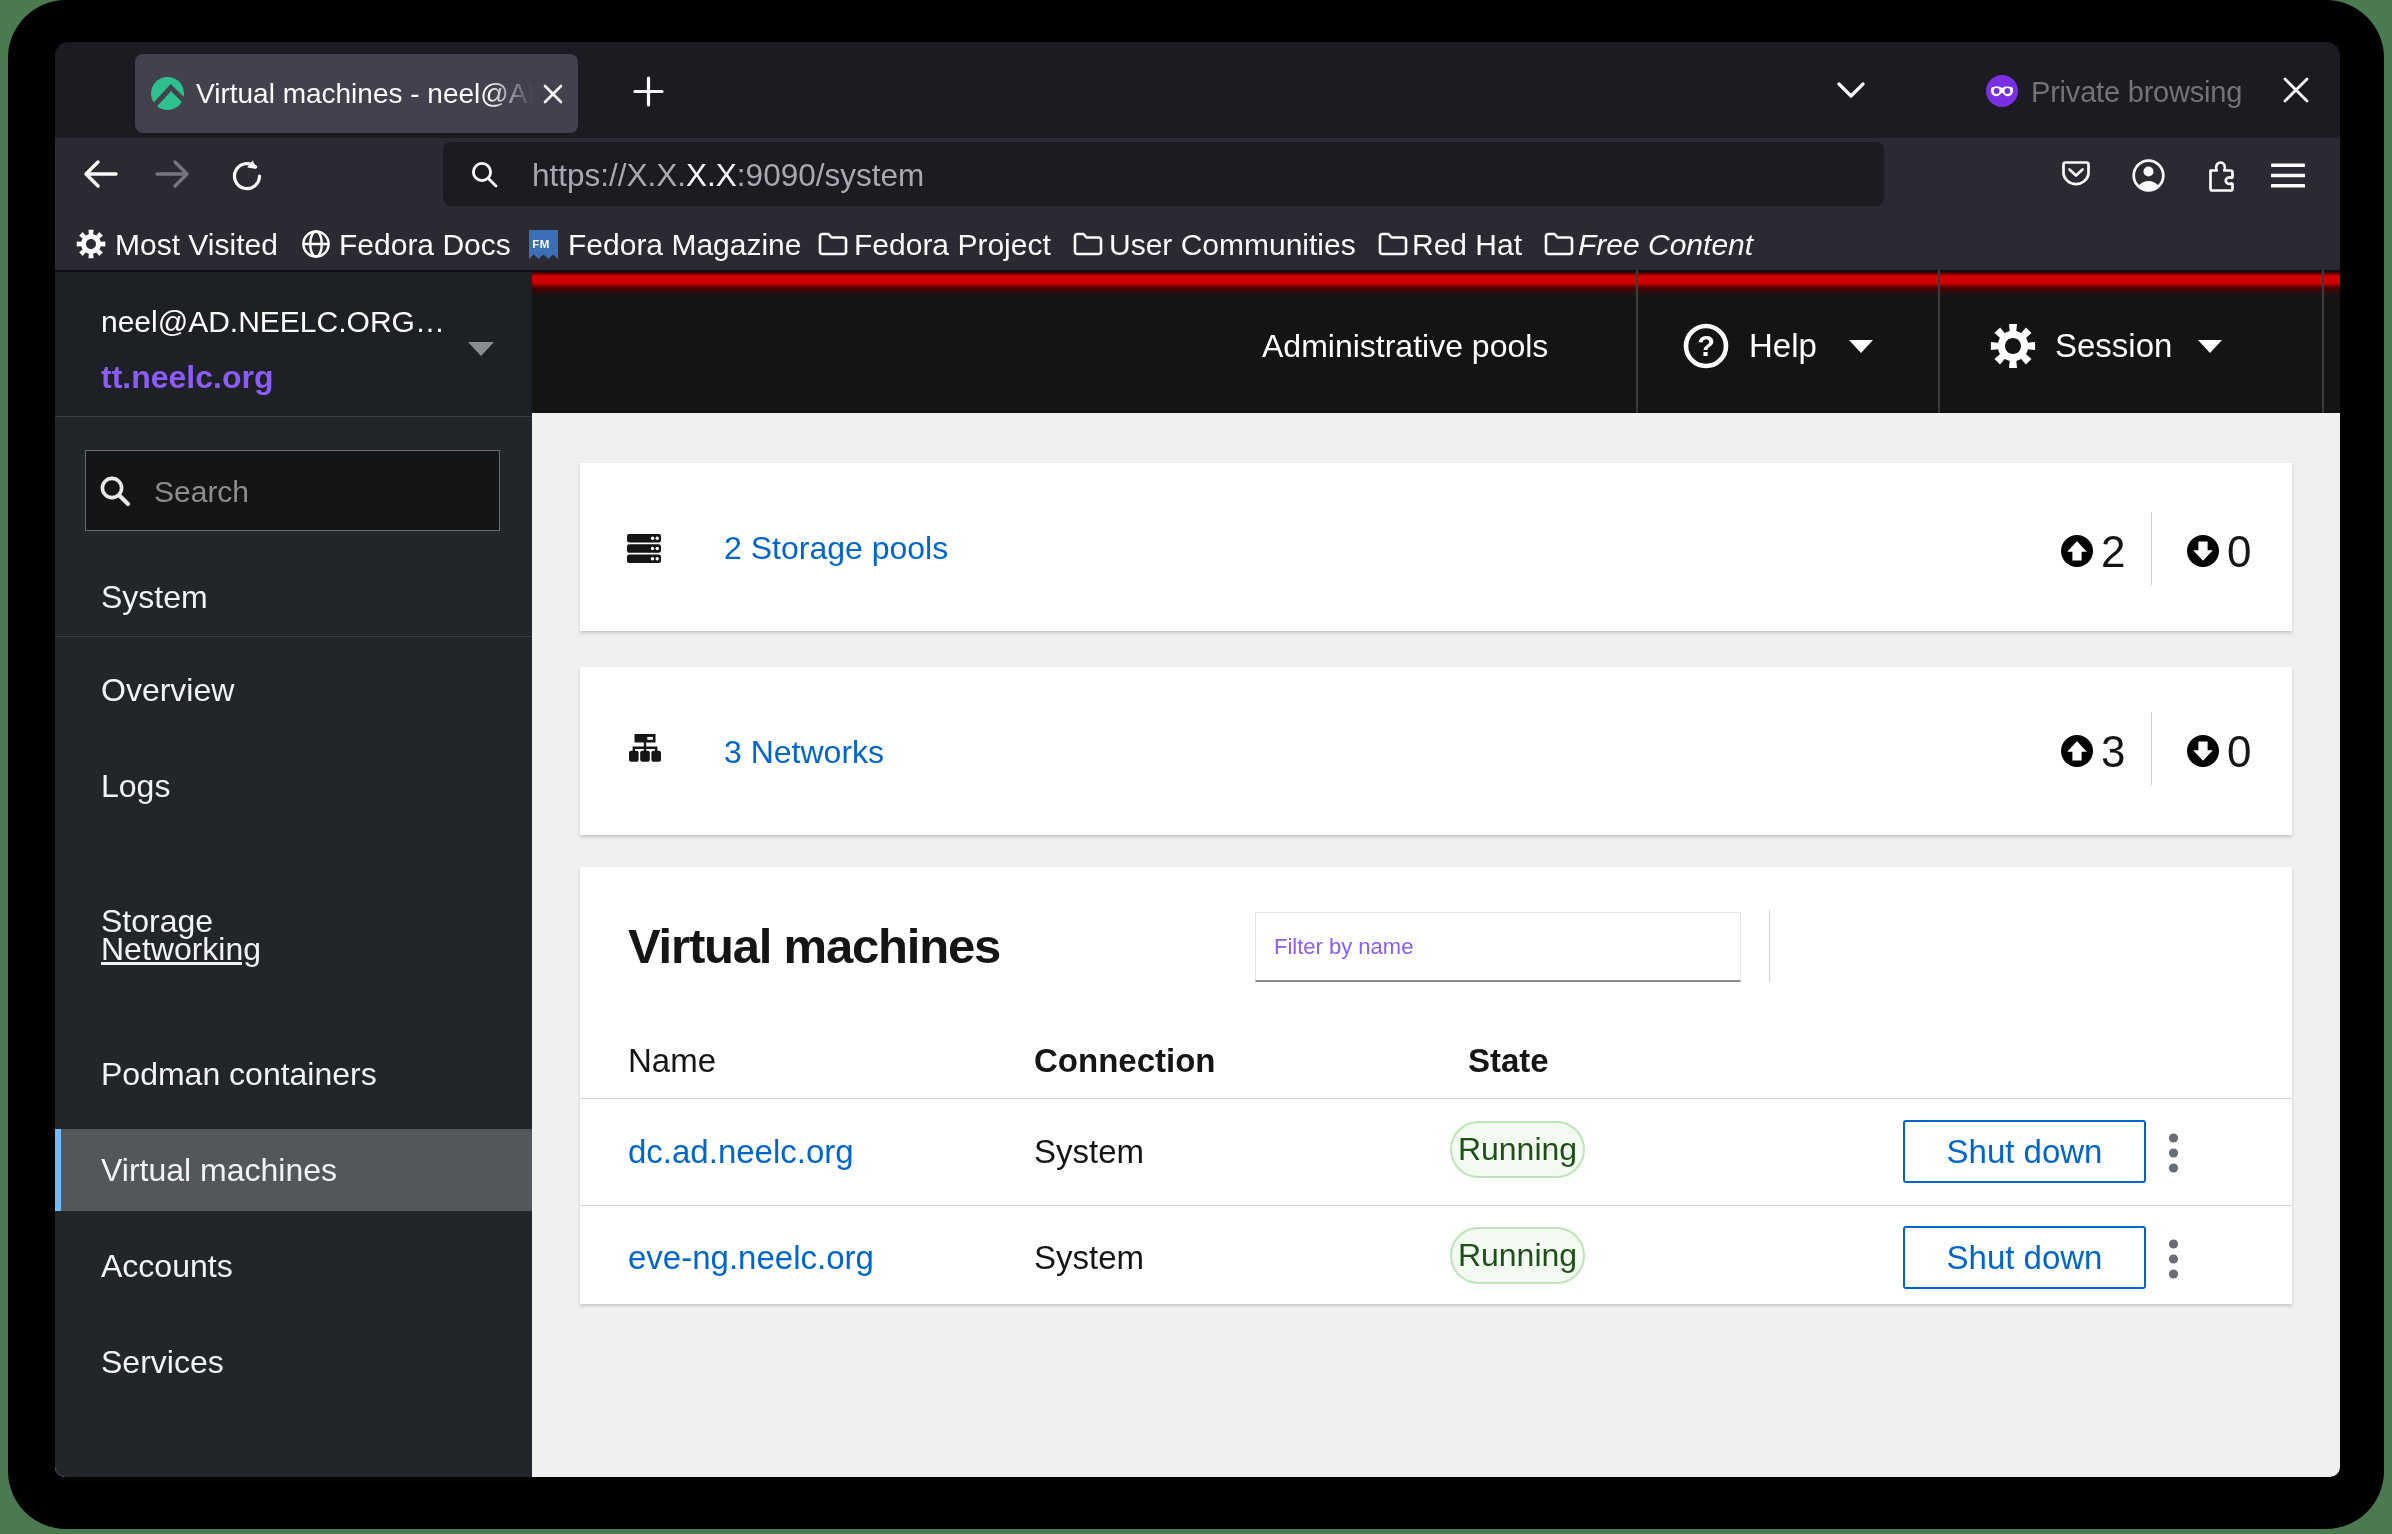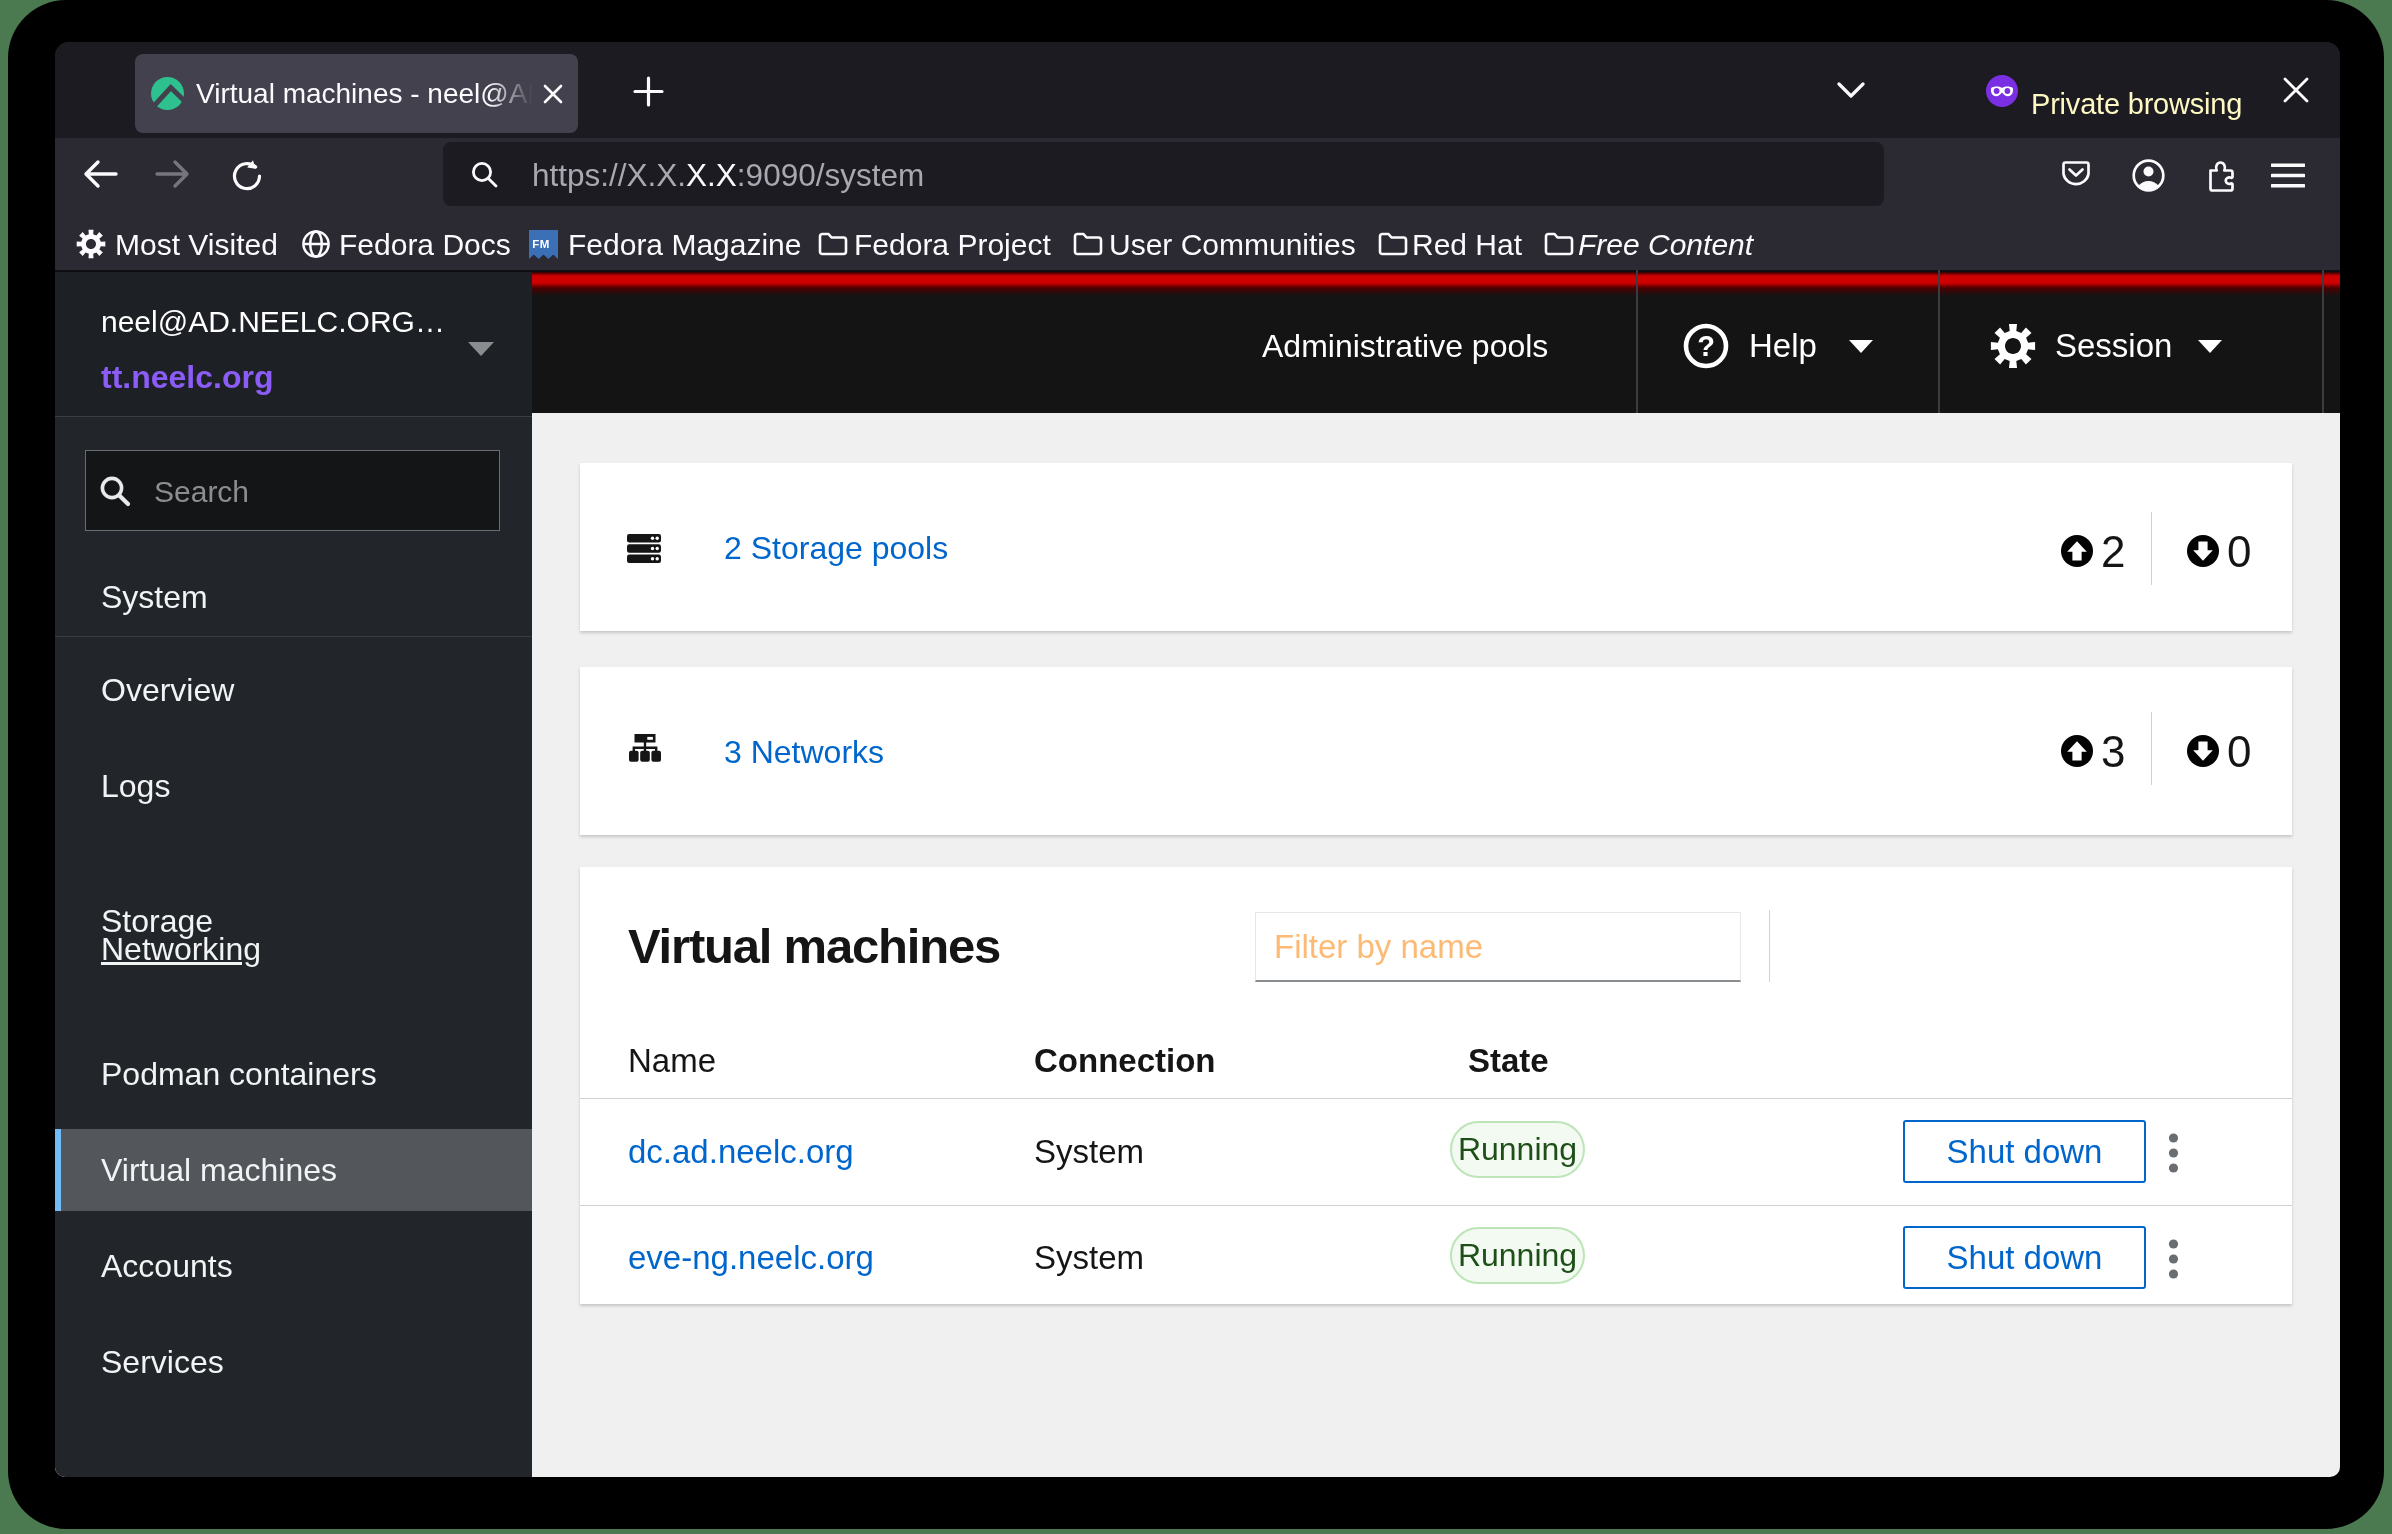--- a/index.html
+++ b/index.html
@@ -45,21 +45,21 @@
     </svg>
 
   <div style="left:1931px;top:33px;width:32px;height:32px;">
     <svg width="32" height="32" viewBox="0 0 32 32">
       <circle cx="16" cy="16" r="16" fill="#7b2fe2"></circle>
       <path d="M5.2 13.0 C8 11.2 12.6 10.9 16 13.0 C19.4 10.9 24 11.2 26.8 13.0 C27.8 17.2 25.6 21.2 22.0 21.2 C19.3 21.2 17.4 19.1 16 17.4 C14.6 19.1 12.7 21.2 10.0 21.2 C6.4 21.2 4.2 17.2 5.2 13.0 Z" fill="#fff"></path>
       <circle cx="10.6" cy="16.0" r="2.9" fill="#7b2fe2"></circle>
       <circle cx="21.4" cy="16.0" r="2.9" fill="#7b2fe2"></circle>
     </svg>
   </div>
-  <div style="left:1976px;top:35px;height:30px;font-size:29px;line-height:30px;color:#fef9c3;white-space:nowrap;letter-spacing:-0.2px;margin-top:12px;">Private browsing</div>
+  <div style="left:1976px;top:35px;height:30px;font-size:29px;line-height:30px;color:#737373;white-space:nowrap;letter-spacing:-0.2px;">Private browsing</div>
   <svg style="position:absolute;left:2226px;top:33px;" width="30" height="30" viewBox="0 0 30 30">
       <path d="M4 4 L26 26 M26 4 L4 26" stroke="#fbfbfe" stroke-width="2.8" stroke-linecap="round"></path>
     </svg>
 
   <div id="navbar" style="left:0;top:96px;width:2285px;height:78px;background:#2b2a33;"></div>
 
   <svg style="position:absolute;left:27px;top:116px;" width="36" height="32" viewBox="0 0 36 32">
       <path d="M34 16 H4 M16 4 L4 16 L16 28" stroke="#fbfbfe" stroke-width="3.4" fill="none" stroke-linecap="round" stroke-linejoin="round"></path>
     </svg>
   <svg style="position:absolute;left:100px;top:116px;" width="36" height="32" viewBox="0 0 36 32">
@@ -223,21 +223,21 @@
   <div style="position:absolute;left:2046px;top:687px;height:45px;font-size:44px;line-height:45px;color:#151515;">3</div>
   <div style="position:absolute;left:2096px;top:670px;width:1px;height:73px;background:#d2d2d2;"></div>
   <svg style="position:absolute;left:2132px;top:693px;" width="32" height="32" viewBox="0 0 32 32">
       <circle cx="16" cy="16" r="16" fill="#030303"></circle>
       <path d="M16 25.8 L6.2 15.2 H11.4 V6.4 H20.6 V15.2 H25.8 Z" fill="#fff"></path>
     </svg>
   <div style="position:absolute;left:2172px;top:687px;height:45px;font-size:44px;line-height:45px;color:#151515;">0</div>
 
   <div style="left:573px;top:878px;height:52px;font-size:49px;line-height:52px;font-weight:bold;color:#151515;letter-spacing:-1.2px;">Virtual machines</div>
   <div style="left:1200px;top:870px;width:486px;height:70px;background:#fff;border:1px solid #e7e7e7;border-bottom:2px solid #8a8d90;"></div>
-  <div style="left:1219px;top:889px;height:32px;font-size:33px;line-height:32px;color:#fdba74;">Filter by name</div>
+  <div style="left:1219px;top:889px;height:32px;font-size:22px;line-height:32px;color:#8b5cf6;">Filter by name</div>
   <div style="left:1714px;top:868px;width:1px;height:72px;background:#d2d2d2;"></div>
   <div style="left:573px;top:1002px;height:34px;font-size:33px;line-height:34px;font-weight:normal;color:#151515;">Name</div>
   <div style="left:979px;top:1002px;height:34px;font-size:33px;line-height:34px;font-weight:bold;color:#151515;">Connection</div>
   <div style="left:1413px;top:1002px;height:34px;font-size:33px;line-height:34px;font-weight:bold;color:#151515;">State</div>
   <div style="left:525px;top:1056px;width:1712px;height:1px;background:#d2d2d2;"></div>
 
   <div class="blue" style="position:absolute;left:573px;top:1093px;height:34px;font-size:33px;line-height:34px;">dc.ad.neelc.org</div>
   <div style="left:979px;top:1093px;height:34px;font-size:33px;line-height:34px;color:#151515;">System</div>
   <div style="left:1395px;top:1079px;width:135px;height:57px;background:#f3faf2;border:2px solid #bde5b8;border-radius:29px;color:#1e4f18;font-size:32px;line-height:53px;text-align:center;">Running</div>
   <div class="obtn" style="left:1848px;top:1078px;width:243px;height:63px;line-height:59px;">Shut down</div>

